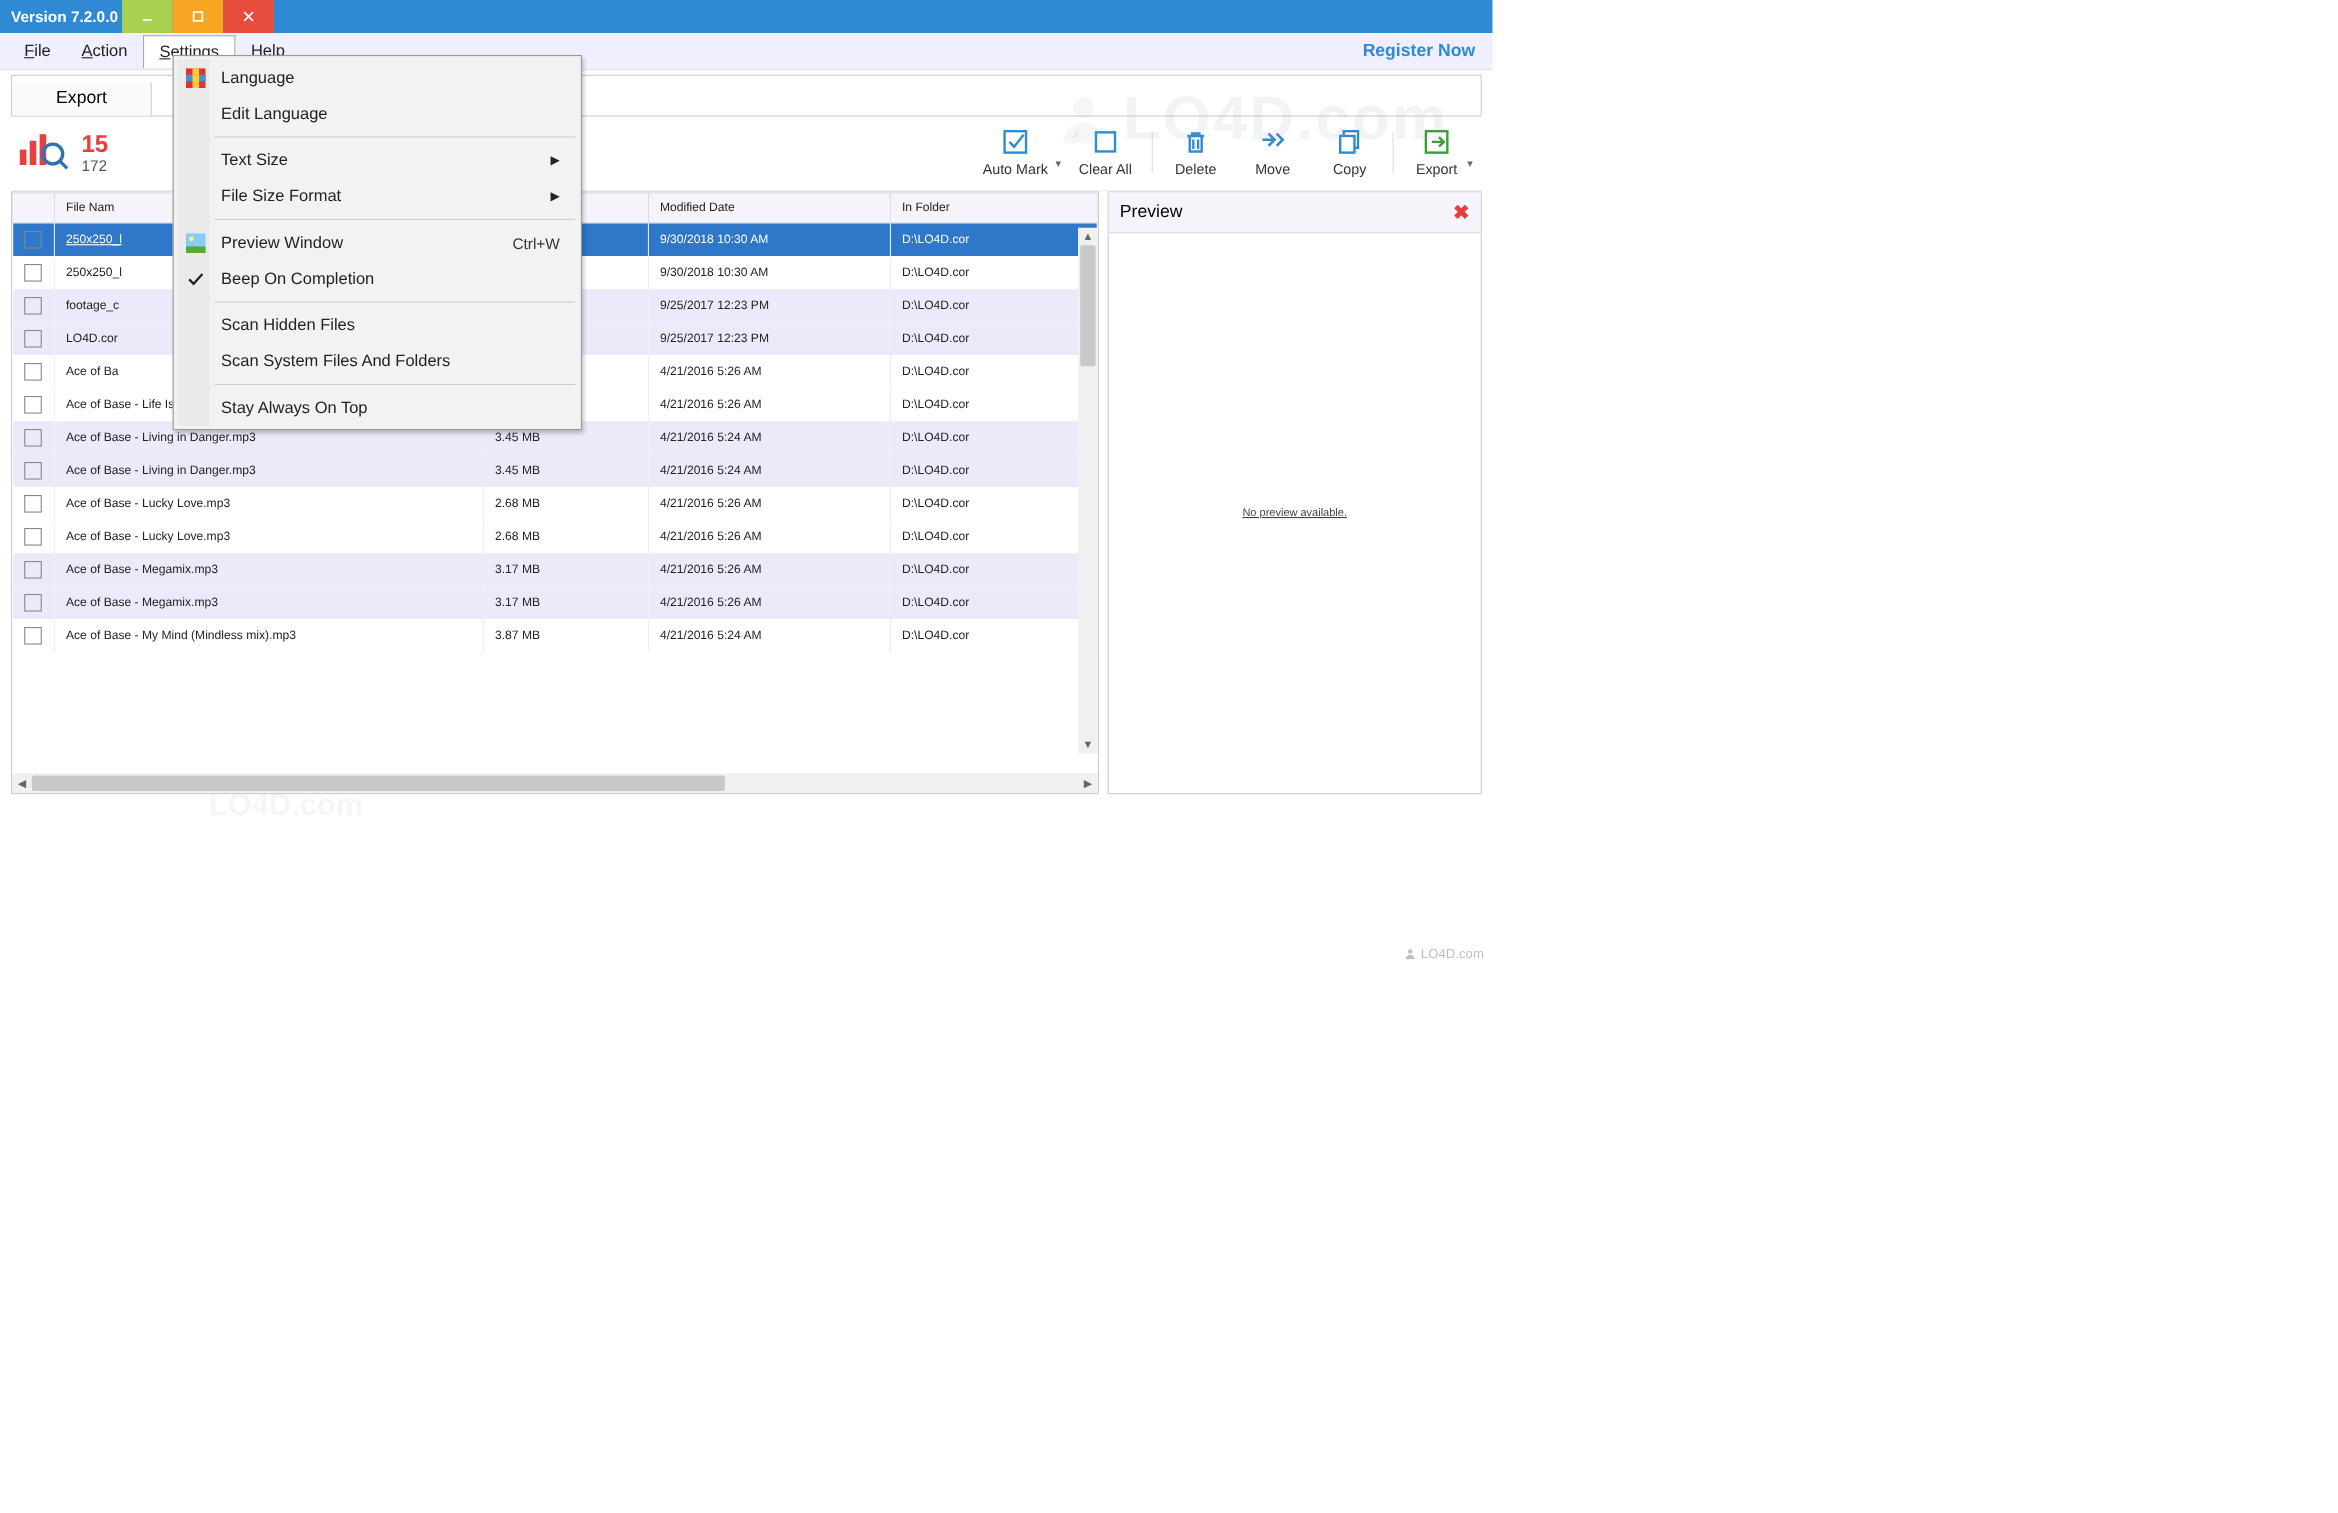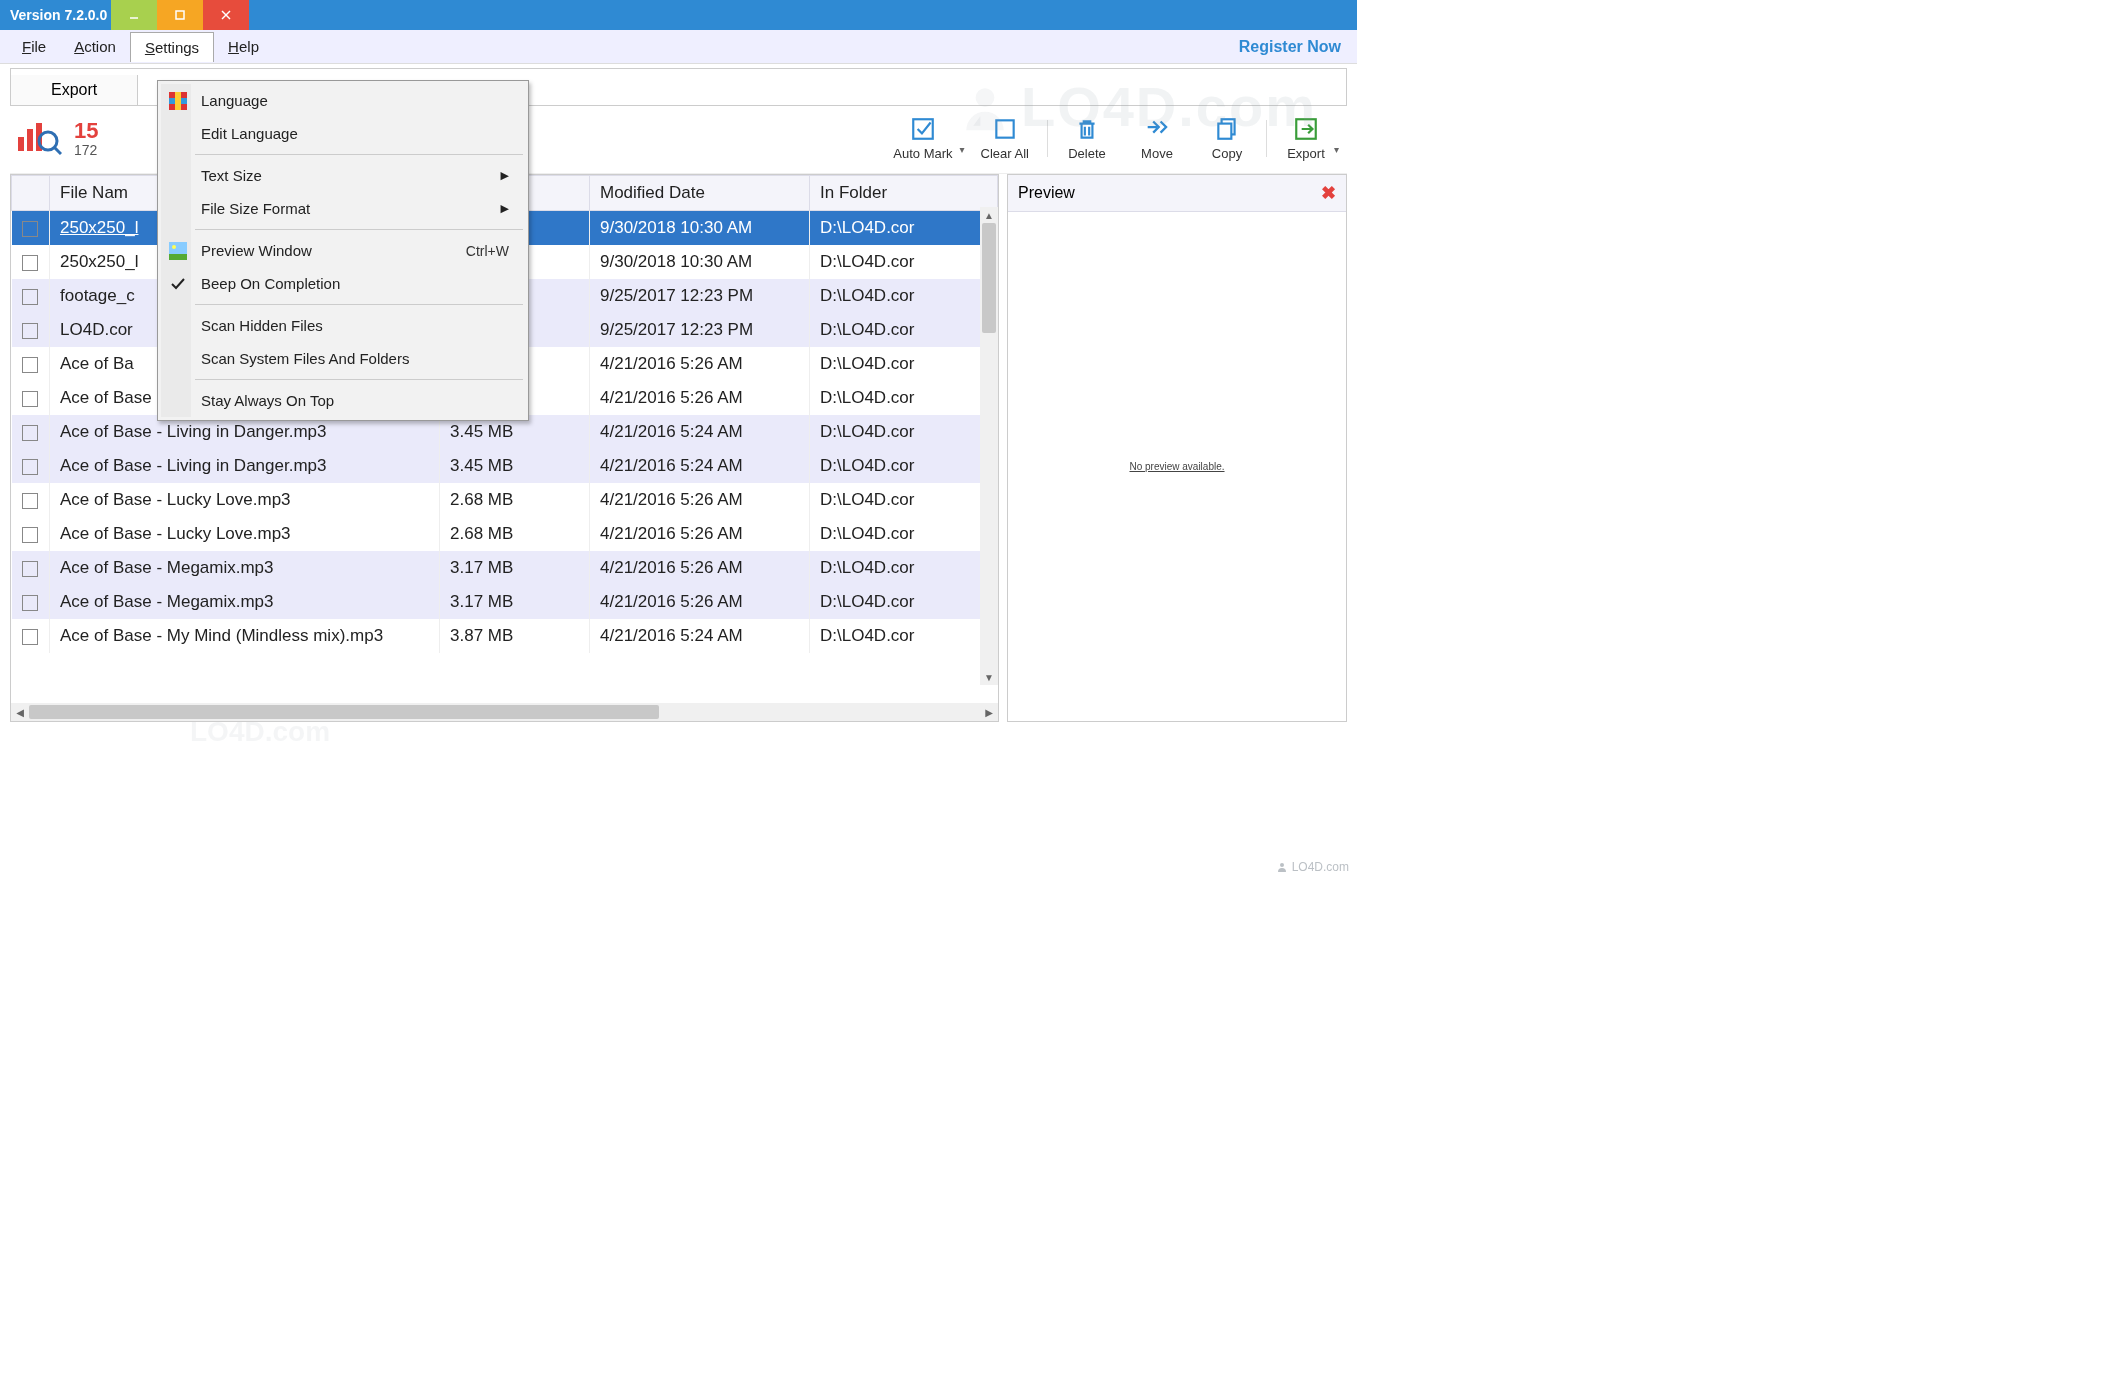--- a/index.html
+++ b/index.html
@@ -34,21 +34,21 @@
 
 .toolbar { margin-left: auto; display: flex; align-items: stretch; }
 .tbtn { display: flex; flex-direction: column; align-items: center; justify-content: center; padding: 0 14px; font-size: 13px; color: #333; position: relative; gap: 4px; min-width: 70px; }
 .tbtn .caret { position: absolute; right: 2px; bottom: 6px; font-size: 10px; color: #666; }
 .tsep { width: 1px; background: #ddd; margin: 4px 4px; }
 .tbtn svg { width: 26px; height: 26px; }
 
 .maingrid { display: flex; gap: 8px; height: 548px; }
 .tableblock { flex: 1; display: flex; flex-direction: column; border: 1px solid #ccc; position: relative; overflow: hidden; }
 .tablewrap { flex: 1; overflow: hidden; position: relative; }
-table { border-collapse: collapse; width: 100%; font-size: 17px; color: #222; table-layout: fixed; }
+table { border-collapse: collapse; width: 100%; font-size: 11px; color: #222; table-layout: fixed; }
 thead th { background: #f4f4fa; border: 1px solid #dcdce8; text-align: left; padding: 7px 10px; font-weight: 400; position: sticky; top: 0; }
 tbody td { padding: 7px 10px; border-right: 1px solid #eee; white-space: nowrap; overflow: hidden; text-overflow: ellipsis; }
 tbody tr.alt { background: #eaeafa; }
 tbody tr.sel { background: #2f77c8; color: #fff; }
 tbody tr.sel .fn { text-decoration: underline; }
 .cb { width: 16px; height: 16px; border: 1px solid #888; display: inline-block; vertical-align: middle; }
 th.cbcol, td.cbcol { width: 38px; text-align: center; }
 col.c-name { width: 390px; }
 col.c-size { width: 150px; }
 col.c-date { width: 220px; }
@@ -68,21 +68,21 @@
 .preview-head .x { color: #e3413d; font-weight: 700; font-size: 18px; cursor: default; }
 .preview-body { flex: 1; display: flex; align-items: center; justify-content: center; color: #444; font-size: 10px; text-decoration: underline; }
 
 .statusbar { display: flex; align-items: center; padding: 10px 4px 2px 4px; font-size: 15px; }
 .statusbar .status-text { font-weight: 600; }
 .statusbar .spacer { flex: 1; }
 .filter-label { margin-right: 8px; }
 .filter-select { width: 200px; height: 30px; border: 1px solid #aaa; padding: 0 28px 0 10px; font-size: 15px; background: #fff; position: relative; display: flex; align-items: center; justify-content: space-between; }
 .filter-select .chev { font-size: 12px; color: #666; }
 
-.dropdown { position: absolute; left: 157px; top: 80px; width: 372px; background: #f2f2f2; border: 1px solid #999; box-shadow: 2px 3px 4px rgba(0,0,0,.25); z-index: 30; padding: 3px; }
+.dropdown { position: absolute; left: 157px; top: 50px; width: 372px; background: #f2f2f2; border: 1px solid #999; box-shadow: 2px 3px 4px rgba(0,0,0,.25); z-index: 30; padding: 3px; }
 .dropdown .iconcol { position: absolute; left: 3px; top: 3px; bottom: 3px; width: 30px; background: #eaeaea; }
 .dropdown .mitems { position: relative; }
 .dropdown .mi { display: flex; align-items: center; height: 33px; padding-left: 40px; padding-right: 16px; font-size: 15px; color: #222; }
 .dropdown .mi .micon { position: absolute; left: 8px; width: 18px; height: 18px; }
 .dropdown .mi .arrow { margin-left: auto; font-size: 11px; }
 .dropdown .mi .shortcut { margin-left: auto; color: #333; font-size: 14px; }
 .dropdown .msep { height: 1px; background: #ccc; margin: 4px 2px 4px 34px; }
 
 .watermark { position: absolute; right: 40px; top: 74px; font-size: 56px; font-weight: 700; color: rgba(150,160,170,.13); letter-spacing: 2px; pointer-events: none; display: flex; align-items: center; gap: 8px; }
 .watermark svg { width: 56px; height: 56px; opacity: .5; }

